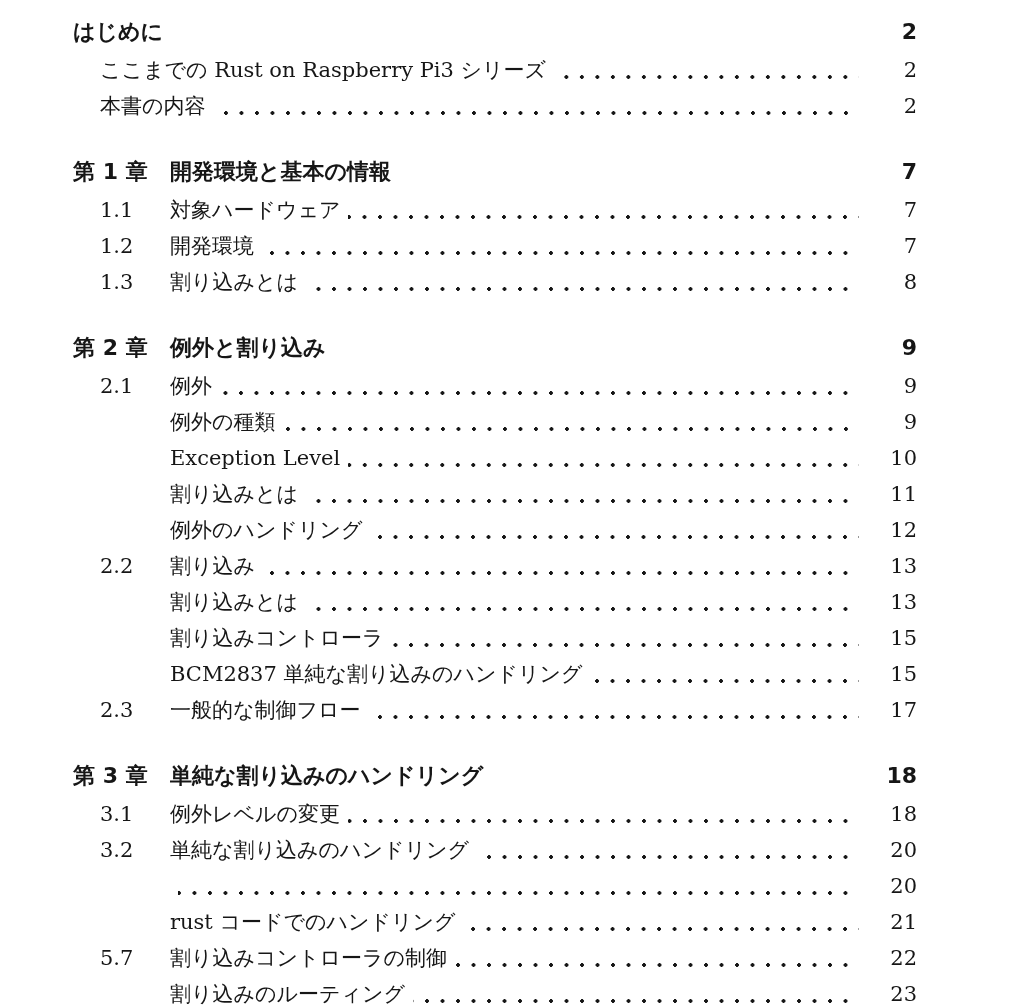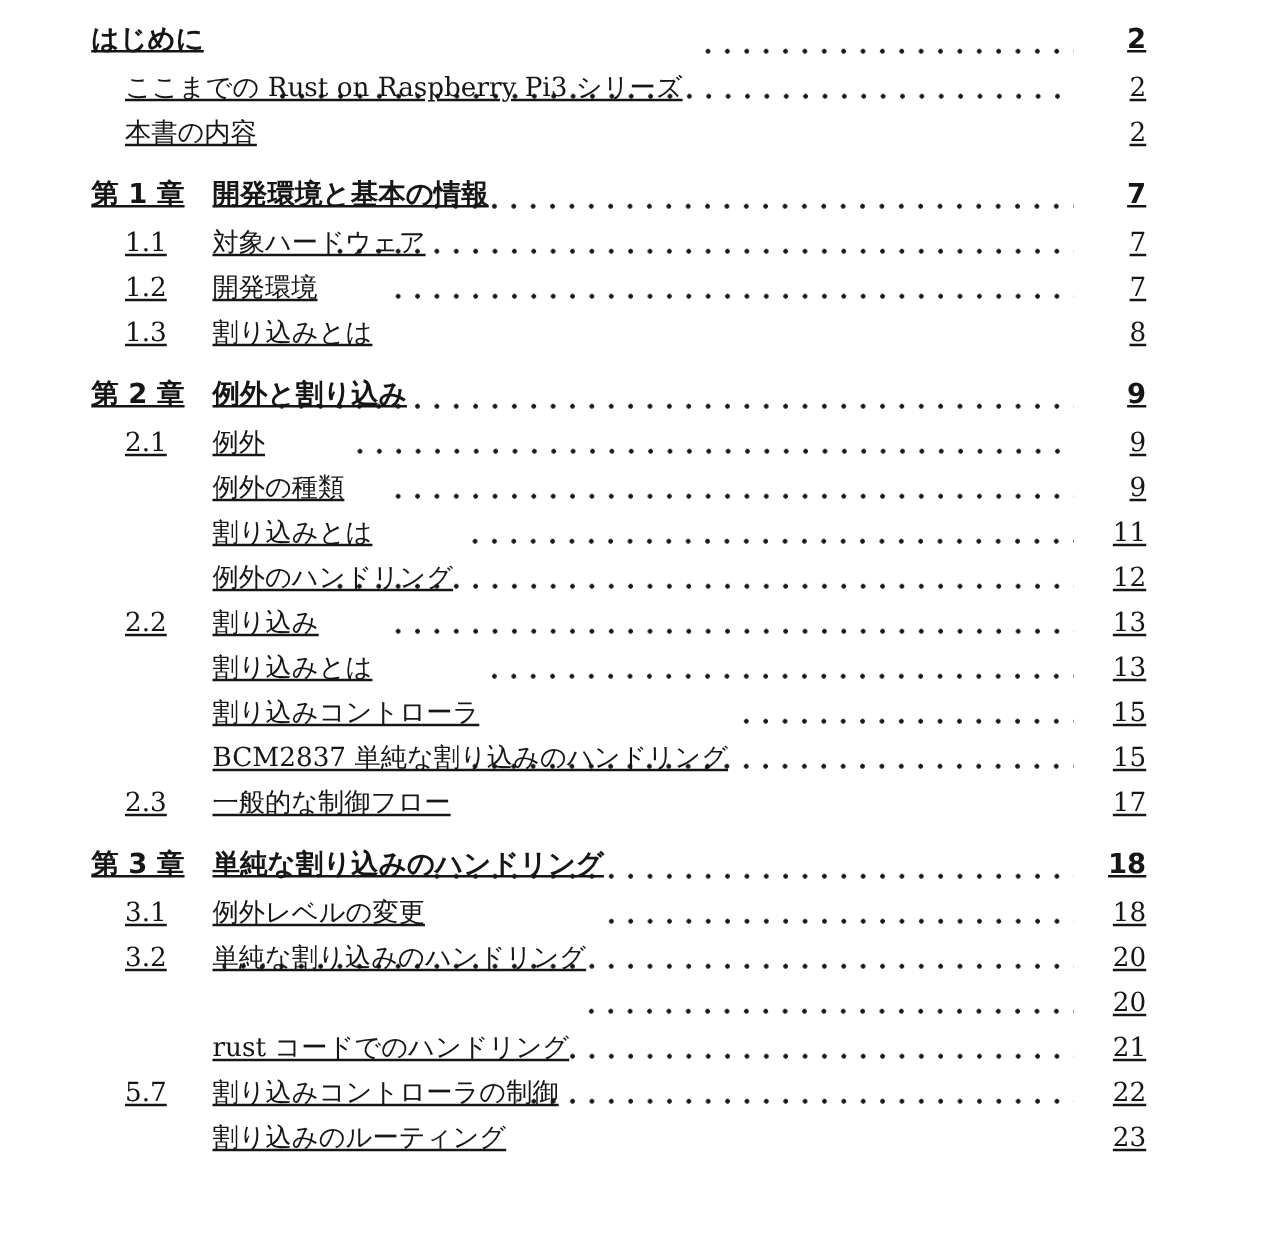--- a/index.html
+++ b/index.html
@@ -3,25 +3,25 @@
 <meta charset="utf-8">
 <style>
   html, body { margin:0; padding:0; }
   body {
     width:1024px; height:1007px; overflow:hidden;
     background:#ffffff; color:#161616;
     font-family:"DejaVu Serif", serif;
   }
   .toc { padding:12px 107px 0 73px; }
   .row {
-    display:flex; align-items:flex-start;
-    height:36px; line-height:36px; font-size:21px;text-decoration:underline;
+    display:flex; align-items:flex-end;
+    height:36px; line-height:36px; font-size:21px;
   }
   .row.chapter, .row.preface {
-    height:40px; line-height:40px; margin-top:12px;
+    height:40px; line-height:40px; margin-top:28px;
     font-family:"DejaVu Sans", "Liberation Sans", sans-serif;
     font-weight:700; font-size:22px;
   }
   .row.preface.first { margin-top:0; }
   .num { flex:none; width:97px; white-space:nowrap; }
   .row.section .num { box-sizing:border-box; padding-left:27px; }
   .row.item1 .num { width:27px; }
   .title { flex:none; white-space:nowrap; }
   .leader { flex:1 1 auto; position:relative; margin:0 10px 0 6px; min-width:0; }
   .leader.dotted::before {
@@ -98,20 +98,26 @@
     <span class="page">9</span>
   </div>
 
   <div class="row subsection">
     <span class="num"></span>
     <span class="title">例外の種類</span>
     <span class="leader dotted"></span>
     <span class="page">9</span>
   </div>
 
+  <div class="row subsection">
+    <span class="num"></span>
+    <span class="title">Exception Level</span>
+    <span class="leader dotted"></span>
+    <span class="page">10</span>
+  </div>
 
   <div class="row subsection">
     <span class="num"></span>
     <span class="title">割り込みとは</span>
     <span class="leader dotted"></span>
     <span class="page">11</span>
   </div>
 
   <div class="row subsection">
     <span class="num"></span>

